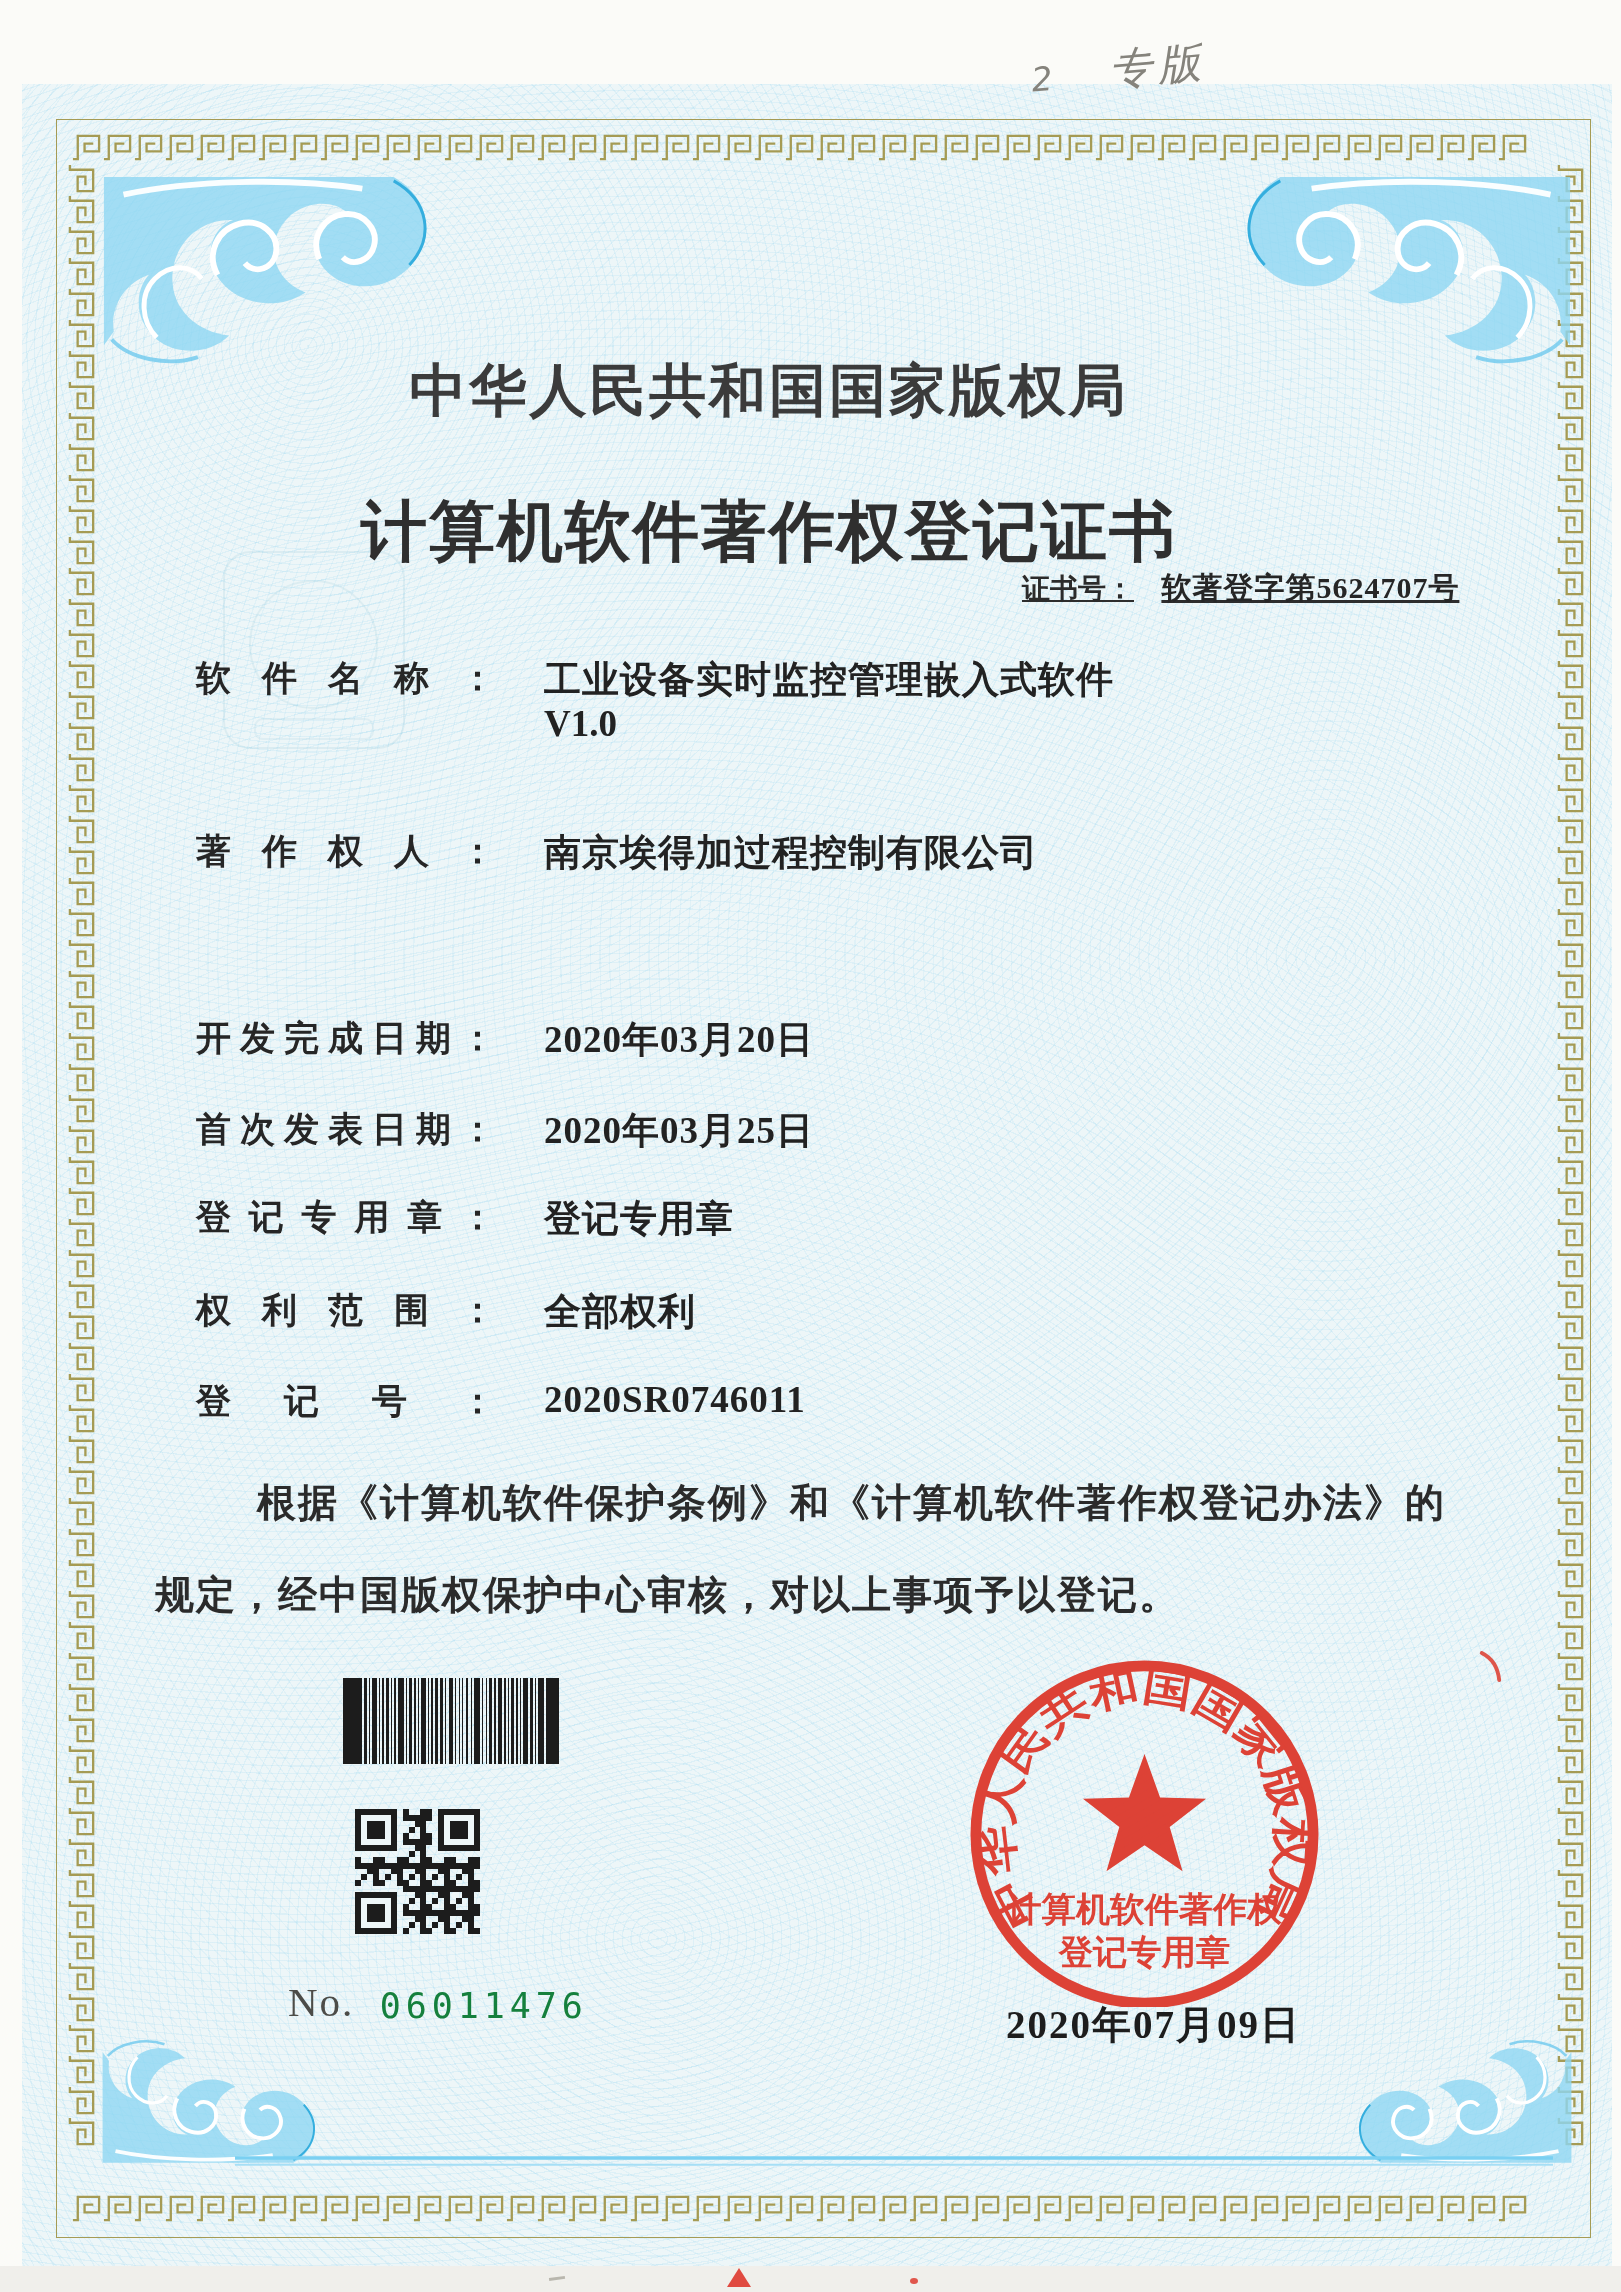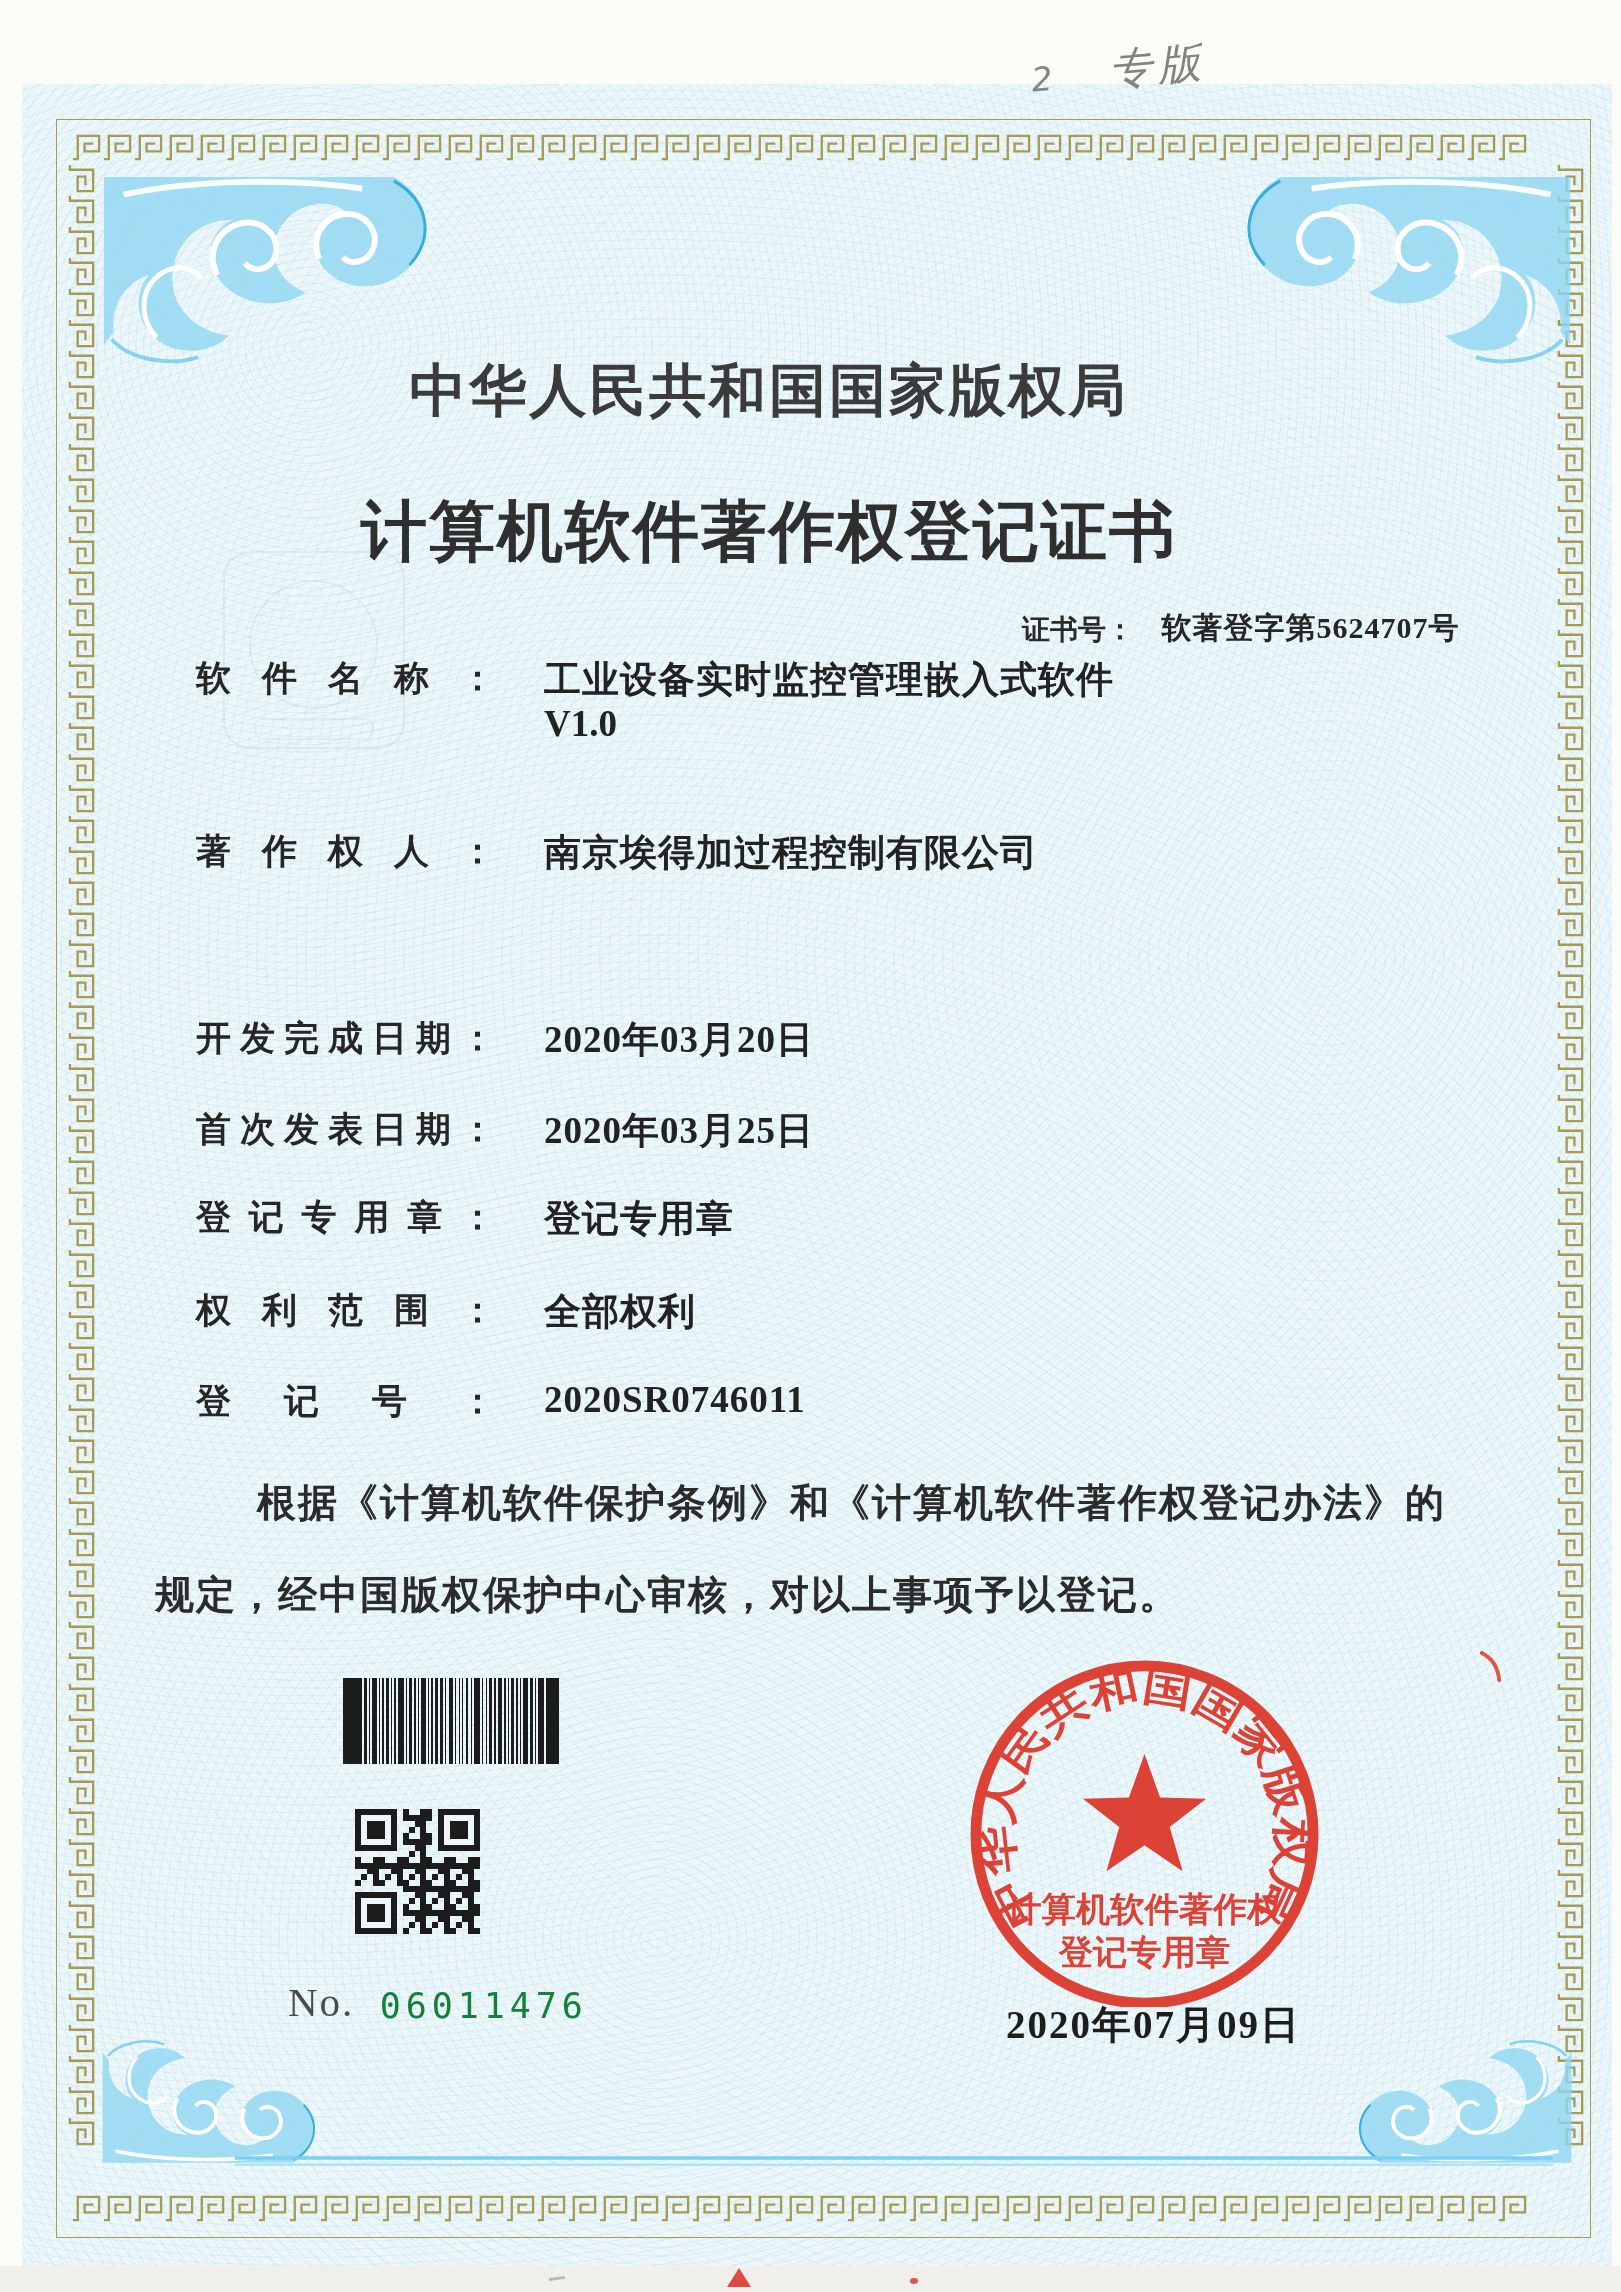--- a/index.html
+++ b/index.html
@@ -76,24 +76,24 @@
   
   .authority {
     position:absolute; left:88px; top:353px; width:1362px; text-align:center;
     font-size:57px; font-weight:700; letter-spacing:2.9px; color:#3b3b3b;
   }
   .cert-title {
     position:absolute; left:88px; top:443px; width:1362px; text-align:center;
     font-size:66px; font-weight:700; letter-spacing:2px; color:#2f2f2f;margin-top:44px;
   }
   .cert-no-row {
-    position:absolute; left:1022px; top:568px; display:flex; align-items:flex-end; gap:27.4px;
+    position:absolute; left:1022px; top:568px; display:flex; align-items:center; gap:27.4px;text-decoration:underline;
   }
   .cert-no-label { font-family:"Liberation Sans","DejaVu Sans",sans-serif; font-size:28px; font-weight:700; color:#2b2b2b; }
-  .cert-no-value { font-size:30px; font-weight:700; color:#262626; letter-spacing:1px;margin-top:40px; }
+  .cert-no-value { font-size:30px; font-weight:700; color:#262626; letter-spacing:1px; }
 
   
   .frow { position:absolute; left:196px; display:flex; }
   .flabel {
     display:inline-block; width:299px;
     font-family:"Liberation Sans","DejaVu Sans",sans-serif;
     font-size:35px; font-weight:700; color:#262626;
     text-align:justify; text-align-last:justify;
   }
   .fvalue {

